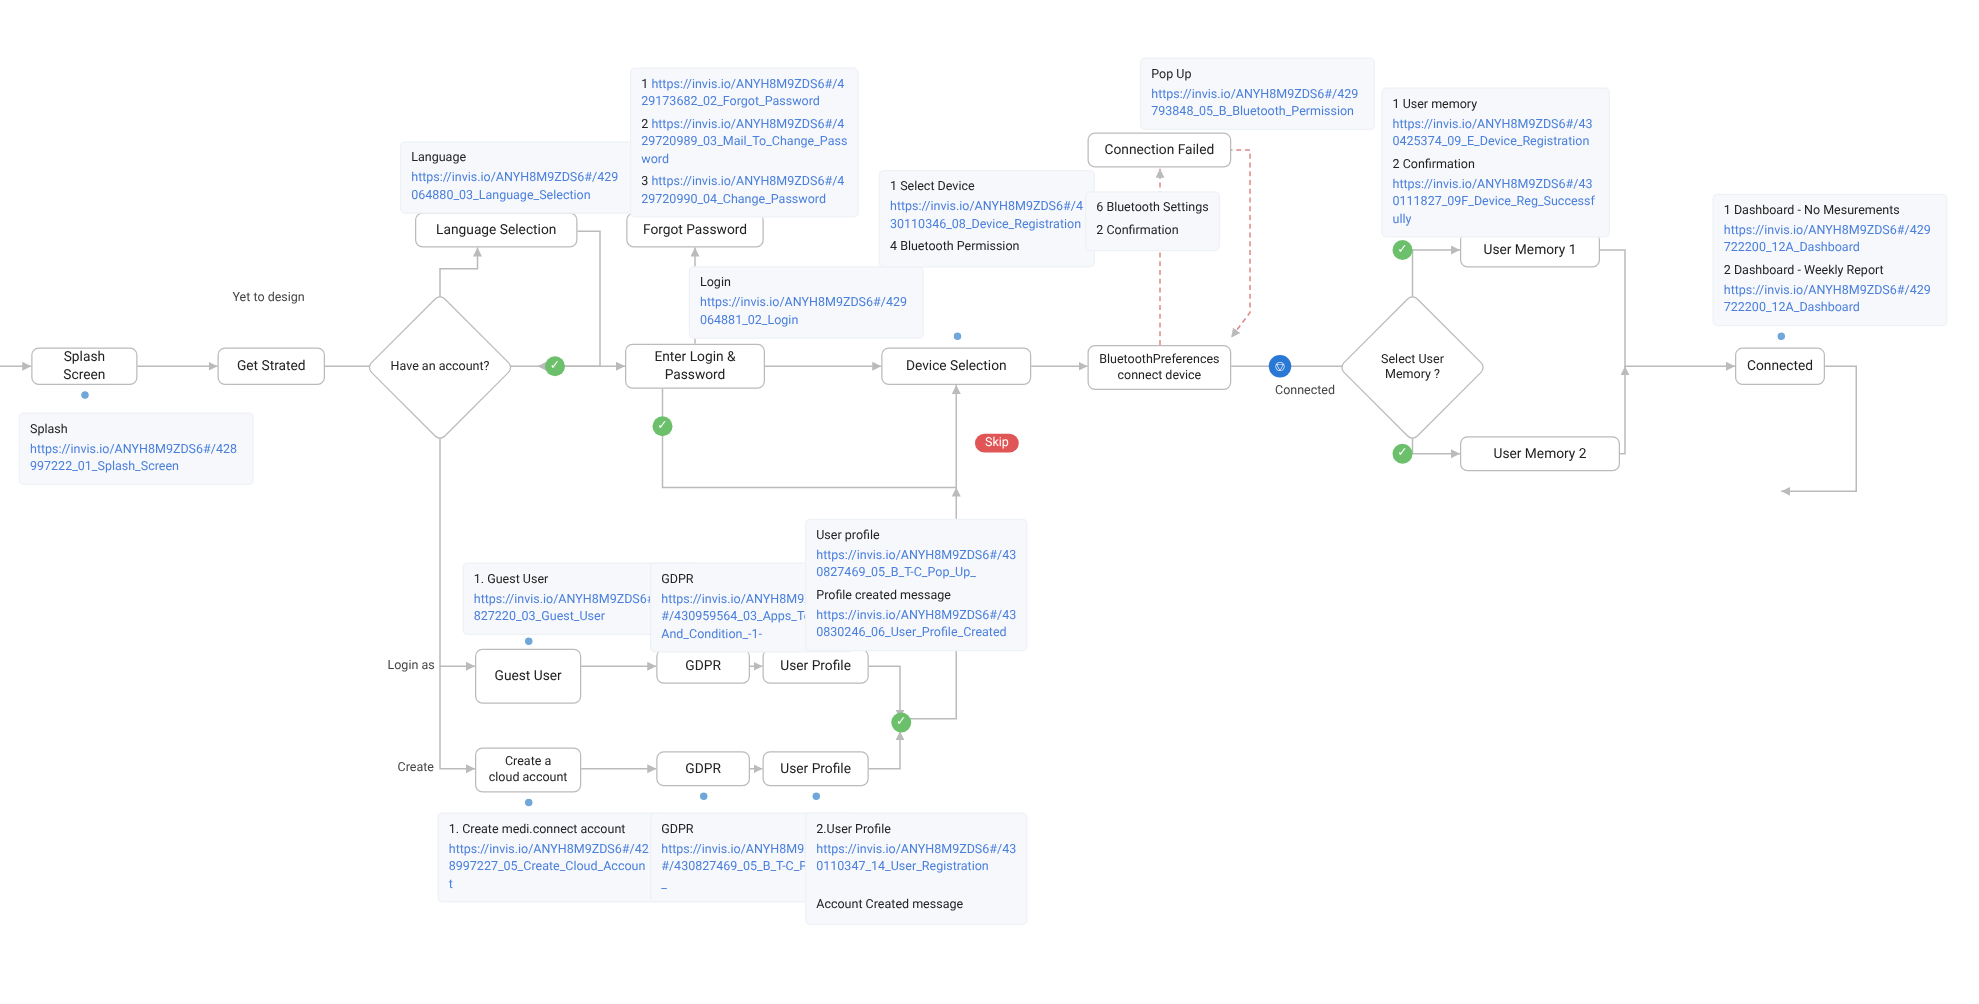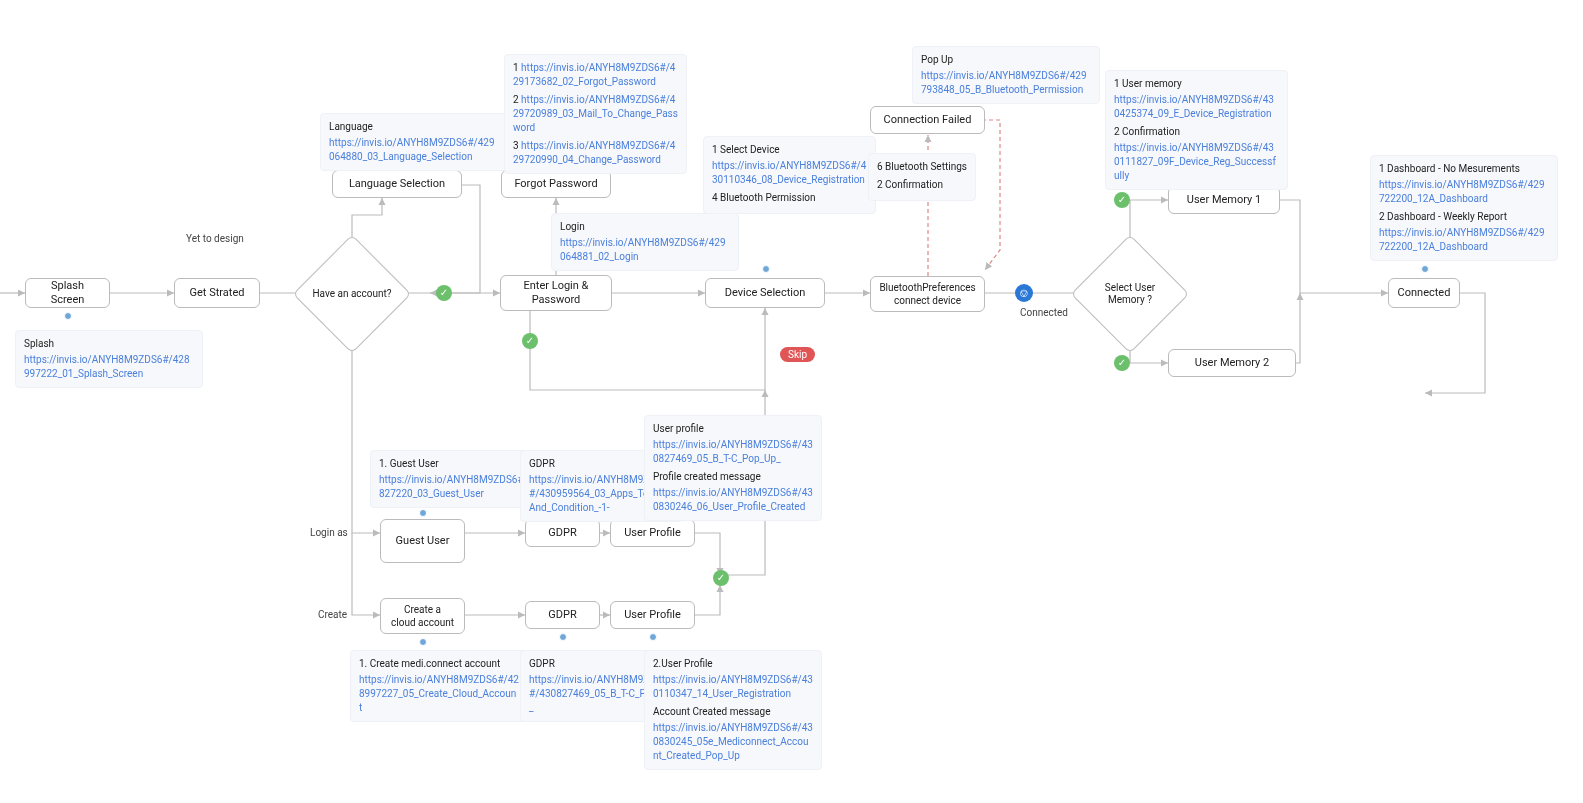--- a/index.html
+++ b/index.html
@@ -192,15 +192,14 @@
  <div class="t">1. Create medi.connect account</div>
     <div class="l">https://invis.io/ANYH8M9ZDS6#/428997227_05_Create_Cloud_Account</div>
 </div>
 <div class="note" style="left:520px;top:650px;max-width:145px">
  <div class="t">GDPR</div>
     <div class="l">https://invis.io/ANYH8M9ZDS6#/430827469_05_B_T-C_Pop_Up_</div>
 </div>
 <div class="note" style="left:644px;top:650px;max-width:160px">
  <div class="t">2.User Profile</div>
     <div class="l">https://invis.io/ANYH8M9ZDS6#/430110347_14_User_Registration</div>
- <div class="t" style="margin-top:4px">Account Created message</div>
-    <div class="l">https://invis.io/ANYH8M9ZDS6#/430830245_05e_Mediconnect_Account_Created_Pop_Up</div>
+ <div class="t" style="margin-top:16px">Account Created message</div>
 </div>
 
 </body></html>

